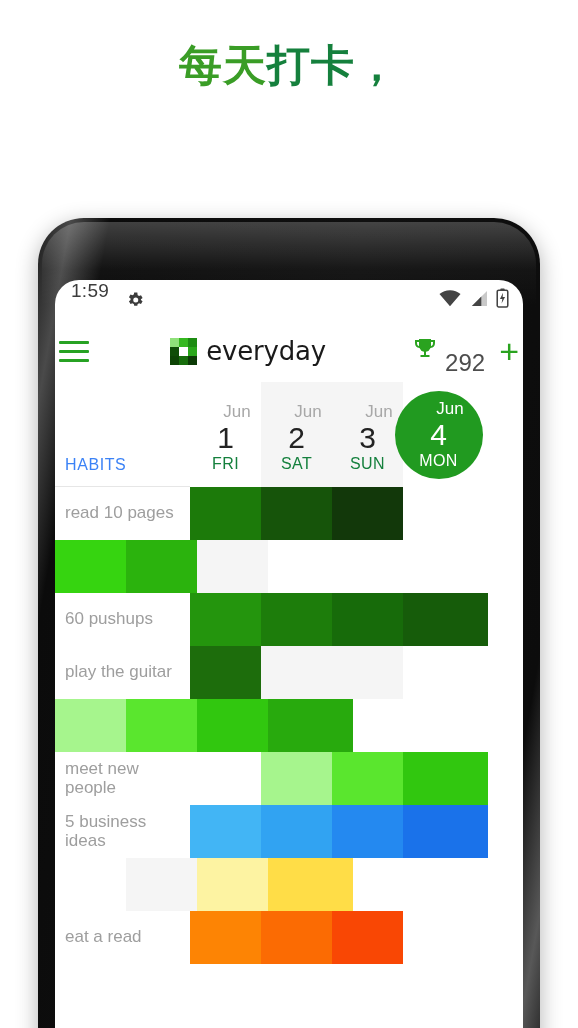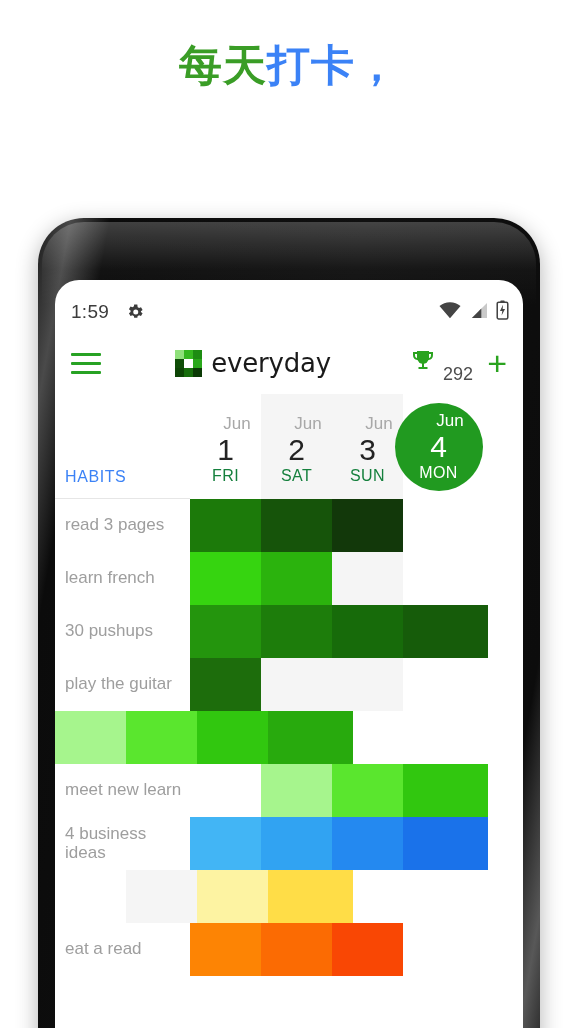--- a/index.html
+++ b/index.html
@@ -23,21 +23,21 @@
     width: 578px;
     text-align: center;
     font-size: 43px;
     font-weight: bold;
     line-height: 1.28;
     letter-spacing: 1px;
     color: #111111;
     font-family: "DejaVu Sans", sans-serif;
   }
   .hl-green { color: #3a9d26; margin-top: 7px; }
-  .hl-black { color: #3b82f6; }
+  .hl-black { color: #15803d; }
 
   
   .phone {
     position: absolute;
     left: 38px;
     top: 218px;
     width: 502px;
     height: 880px;
     border-radius: 46px 46px 16px 16px;
     background: linear-gradient(100deg,#1c1c1c 0%,#4a4a4a 5%,#0b0b0b 11%,#101010 50%,#0c0c0c 88%,#585858 95%,#1a1a1a 100%);
@@ -88,35 +88,33 @@
   .btn-side { position: absolute; border-radius: 3px; }
   .btn-vol  { left: 31px; top: 400px; width: 7px; height: 90px;
               background: linear-gradient(90deg,#050505,#3a3a3a 60%,#111); }
   .btn-bix  { left: 31px; top: 640px; width: 7px; height: 58px;
               background: linear-gradient(90deg,#050505,#3a3a3a 60%,#111); }
 
   
   .statusbar {
     height: 40px;
     display: flex;
-    align-items: center;
     padding: 0 14px 0 16px;
     color: #3b3b3b;
-    margin-top: 12px;
   }
   .sb-time { font-size: 19px; letter-spacing: 0.3px; color: #3c3c3c; }
   .sb-gear { margin-left: 16px; display: flex; align-items: center; }
   .sb-right { margin-left: auto; display: flex; align-items: center; gap: 8px; }
 
   
   .appbar {
     height: 62px;
     display: flex;
     align-items: center;
-    padding: 0 16px;
+    padding: 0 4px;
   }
   .hamburger { width: 30px; display: flex; flex-direction: column; gap: 6px; cursor: pointer; }
   .hamburger i { display: block; height: 3px; background: #27a223; border-radius: 1px; }
   .brand {
     flex: 1;
     display: flex;
     align-items: center;
     justify-content: center;
     gap: 9px;
     margin-left: -6px;
@@ -128,21 +126,21 @@
     grid-template-rows: repeat(3, 1fr);
     overflow: hidden;
   }
   .brand-name {
     font-size: 26px;
     color: #1a1a1a;
     font-family: "DejaVu Sans", sans-serif;
     letter-spacing: -0.2px;
   }
   .appbar-right { display: flex; align-items: center; gap: 8px; }
-  .trophy-count { font-size: 18px; color: #4d4d4d; margin-top: 23px; }
+  .trophy-count { font-size: 24px; color: #4d4d4d; margin-top: 23px; }
   .plus-btn { font-size: 34px; color: #2aa31f; line-height: 1; padding-left: 6px; font-weight: 300; }
 
   
   .table { position: relative; }
   .header-row { display: flex; height: 105px; }
   .habits-label-cell {
     width: 135px;
     display: flex;
     align-items: flex-end;
     padding: 0 0 12px 10px;
@@ -327,41 +325,40 @@
               <span class="d-dow">MON</span>
             </span>
           </div>
 
         </div>
       </div>
 
       <div class="grid-body">
 
         <div class="hrow">
-          <div class="hname">read 3 pages</div>
+          <div class="hname">read 10 pages</div>
           <div class="hcells">
             <span class="hcell" style="background:#1c7a0a"></span>
             <span class="hcell" style="background:#16540a"></span>
             <span class="hcell" style="background:#12380a"></span>
             <span class="hcell wide" style="background:#ffffff"></span>
           </div>
         </div>
 
         <div class="hrow">
-          <div class="hname">learn french</div>
           <div class="hcells">
             <span class="hcell" style="background:#36d410"></span>
             <span class="hcell" style="background:#2bb30d"></span>
             <span class="hcell" style="background:#f5f5f5"></span>
             <span class="hcell wide" style="background:#ffffff"></span>
           </div>
         </div>
 
         <div class="hrow">
-          <div class="hname">30 pushups</div>
+          <div class="hname">60 pushups</div>
           <div class="hcells">
             <span class="hcell" style="background:#24950d"></span>
             <span class="hcell" style="background:#1d7d0b"></span>
             <span class="hcell" style="background:#176b0a"></span>
             <span class="hcell wide" style="background:#165c0a"></span>
           </div>
         </div>
 
         <div class="hrow">
           <div class="hname">play the guitar</div>
@@ -376,31 +373,31 @@
         <div class="hrow">
           <div class="hcells">
             <span class="hcell" style="background:#a6f58d"></span>
             <span class="hcell" style="background:#5ae62e"></span>
             <span class="hcell" style="background:#31c70f"></span>
             <span class="hcell wide" style="background:#28aa0d"></span>
           </div>
         </div>
 
         <div class="hrow">
-          <div class="hname">meet new learn</div>
+          <div class="hname">meet new people</div>
           <div class="hcells">
             <span class="hcell" style="background:#ffffff"></span>
             <span class="hcell" style="background:#a6f58d"></span>
             <span class="hcell" style="background:#5ae62e"></span>
             <span class="hcell wide" style="background:#31c70f"></span>
           </div>
         </div>
 
         <div class="hrow">
-          <div class="hname">4 business ideas</div>
+          <div class="hname">5 business ideas</div>
           <div class="hcells">
             <span class="hcell" style="background:#42b5f5"></span>
             <span class="hcell" style="background:#31a3f2"></span>
             <span class="hcell" style="background:#2489f0"></span>
             <span class="hcell wide" style="background:#1a72ea"></span>
           </div>
         </div>
 
         <div class="hrow">
           <div class="hcells">

